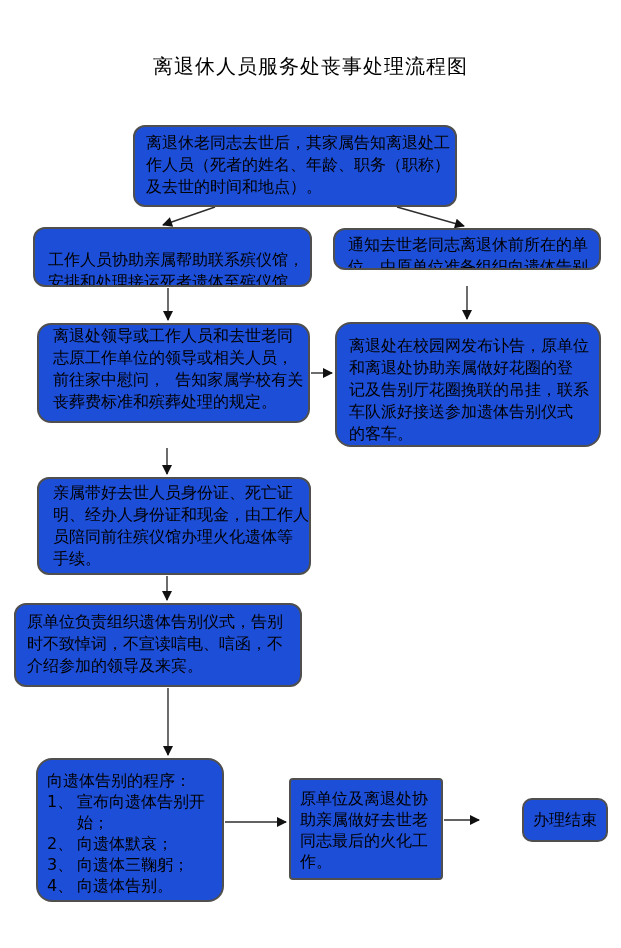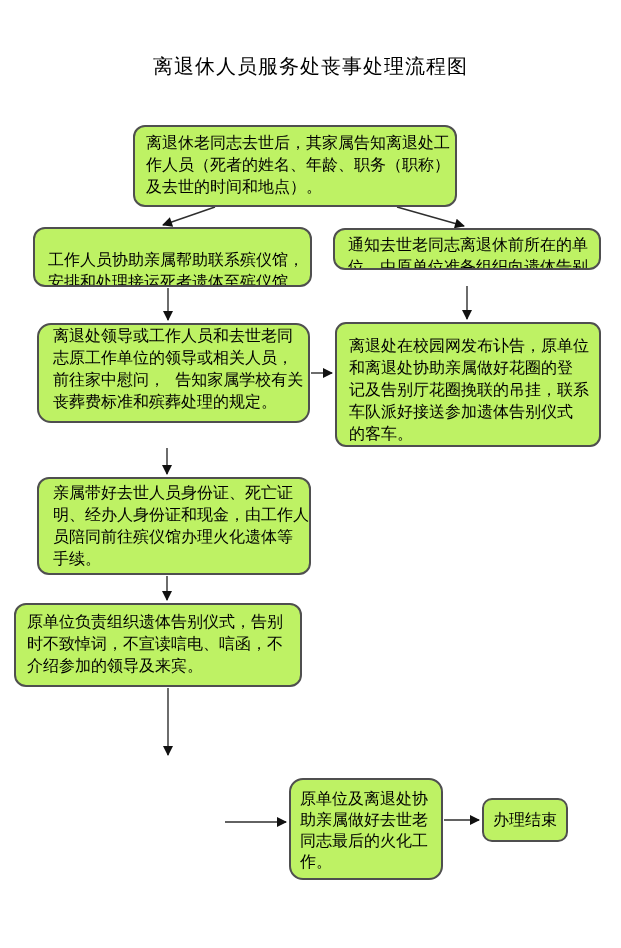--- a/index.html
+++ b/index.html
@@ -20,34 +20,35 @@
     font-size: 20px;
     font-weight: normal;
     letter-spacing: 1px;
     line-height: 24px;
   }
   .node {
     position: absolute;
     box-sizing: border-box;
     border: 2px solid #4f4f4f;
     border-radius: 12px;
-    background: #bef264;
+    background: #1d4ed8;
     font-size: 16px;
     line-height: 22px;
     overflow: hidden;
   }
   .box-text { white-space: pre; display: block; }
   #node-farewell-procedure { line-height: 21px; }
   #node-final-cremation { line-height: 21px; }
   .step { display: flex; align-items: flex-start; }
   .step-num { flex: 0 0 30px; }
   .step-text { flex: 1 1 auto; white-space: pre; }
   .end-node {
     display: flex; align-items: center; justify-content: center;
     text-align: right;
+    margin-left: 40px;
   }
   #arrows {
     position: absolute;
     left: 0; top: 0;
     pointer-events: none;
   }
   #arrows line { stroke: #2e2e2e; stroke-width: 1.4; }
 </style>
 </head>
 <body>
@@ -90,43 +91,63 @@
 位，由原单位准备组织向遗体告别。</span>
   </div>
 
   <div class="node" style="left:37px; top:323px; width:273px; height:100px; padding:0 6px 0 14px; border-radius:14px;">
     <span class="box-text">离退处领导或工作人员和去世老同
 志原工作单位的领导或相关人员，
 前往家中慰问，  告知家属学校有关
 丧葬费标准和殡葬处理的规定。</span>
   </div>
 
-  <div class="node" style="left:335px; top:322px; width:266px; height:125px; padding:11px 4px 0 12px; border-radius:11px;">
+  <div class="node" style="left:335px; top:322px; width:266px; height:125px; padding:11px 4px 0 12px; border-radius:16px;">
     <span class="box-text">离退处在校园网发布讣告，原单位
 和离退处协助亲属做好花圈的登
 记及告别厅花圈挽联的吊挂，联系
 车队派好接送参加遗体告别仪式
 的客车。</span>
   </div>
 
   <div class="node" style="left:37px; top:477px; width:274px; height:98px; padding:3px 4px 0 14px;">
     <span class="box-text">亲属带好去世人员身份证、死亡证
 明、经办人身份证和现金，由工作人
 员陪同前往殡仪馆办理火化遗体等
 手续。</span>
   </div>
 
   <div class="node" style="left:14px; top:603px; width:288px; height:84px; padding:6px 4px 0 11px;">
     <span class="box-text">原单位负责组织遗体告别仪式，告别
 时不致悼词，不宣读唁电、唁函，不
 介绍参加的领导及来宾。</span>
   </div>
 
+  <div class="node" id="node-farewell-procedure" style="left:36px; top:758px; width:188px; height:144px; padding:10px 4px 0 9px; border-radius:16px;">
+    <span class="box-text">向遗体告别的程序：</span>
+    <div class="step">
+      <span class="step-num">1、</span>
+      <span class="step-text">宣布向遗体告别开
+始；</span>
+    </div>
+    <div class="step">
+      <span class="step-num">2、</span>
+      <span class="step-text">向遗体默哀；</span>
+    </div>
+    <div class="step">
+      <span class="step-num">3、</span>
+      <span class="step-text">向遗体三鞠躬；</span>
+    </div>
+    <div class="step">
+      <span class="step-num">4、</span>
+      <span class="step-text">向遗体告别。</span>
+    </div>
+  </div>
 
-  <div class="node" id="node-final-cremation" style="left:289px; top:778px; width:154px; height:102px; padding:8px 4px 0 9px; border-radius:14px;">
+  <div class="node" id="node-final-cremation" style="left:289px; top:778px; width:154px; height:102px; padding:8px 4px 0 9px; border-radius:4px;">
     <span class="box-text">原单位及离退处协
 助亲属做好去世老
 同志最后的火化工
 作。</span>
   </div>
 
   <div class="node end-node" style="left:482px; top:798px; width:86px; height:44px; border-radius:10px;">
     <span>办理结束</span>
   </div>
 

